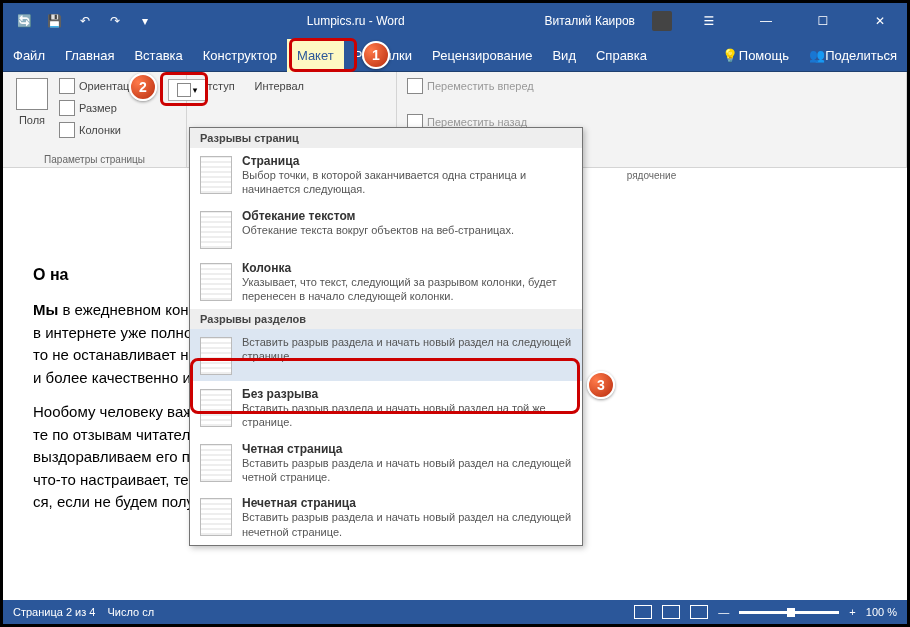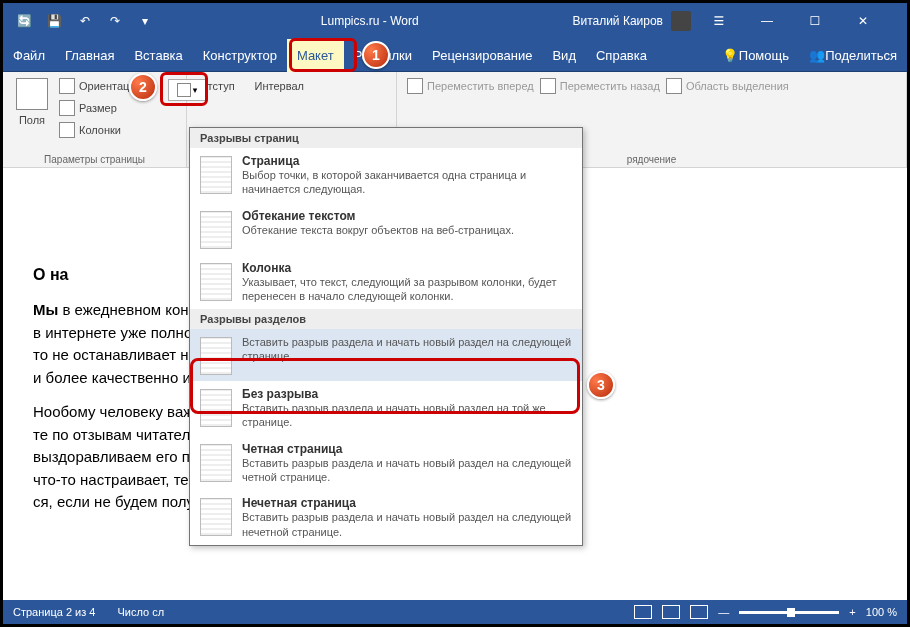--- a/index.html
+++ b/index.html
@@ -1,21 +1,21 @@
 <!DOCTYPE html>
 <html><head>
 <meta charset="utf-8">
 <style>
 * { margin:0; padding:0; box-sizing:border-box; font-family:'Segoe UI',Arial,sans-serif; }
 body { width:910px; height:627px; background:#fff; border:3px solid #000; position:relative; overflow:hidden; }
 .titlebar { height:36px; background:#2b579a; color:#fff; display:flex; align-items:center; font-size:12px; }
 .qat { display:flex; align-items:center; gap:6px; padding:0 10px; }
 .qat-btn { width:24px; height:24px; display:flex; align-items:center; justify-content:center; cursor:pointer; }
 .title-center { flex:1; text-align:center; }
-.title-right { display:flex; align-items:center; gap:8px; padding-right:24px; }
+.title-right { display:flex; align-items:center; gap:17px; padding-right:7px; }
 .title-right .win-btn { width:40px; height:36px; display:flex; align-items:center; justify-content:center; cursor:pointer; }
 .avatar { width:20px; height:20px; background:#444; border-radius:2px; }
 .tabsbar { height:33px; background:#2b579a; color:#fff; display:flex; align-items:flex-start; font-size:13px; border-bottom:1px solid #1e3f6f; }
 .tab { padding:0 10px; height:33px; display:flex; align-items:center; cursor:pointer; }
 .tab.active { background:#fef9c3; color:#2b579a; font-weight:normal; }
 .tab-hl { position:absolute; border:3px solid #c00; border-radius:6px; }
 .ribbon { height:96px; background:#f3f3f3; border-bottom:1px solid #d4d4d4; display:flex; font-size:11px; color:#444; }
 .rgroup { border-right:1px solid #d4d4d4; padding:4px 8px 2px; display:flex; flex-direction:column; justify-content:space-between; }
 .rgroup-label { font-size:10px; color:#666; text-align:center; padding-top:2px; }
 .rbtn { display:flex; align-items:center; gap:4px; padding:2px; cursor:pointer; white-space:nowrap; }
@@ -104,21 +104,21 @@
     </div>
     <div class="rgroup-label">Параметры страницы</div>
   </div>
   <div class="rgroup" style="width:210px">
     <div style="display:flex;gap:20px;padding:4px">
       <span>Отступ</span>
       <span>Интервал</span>
     </div>
   </div>
   <div class="rgroup" style="flex:1">
-    <div style="display:flex;flex-direction:row;gap:2px;color:#999">
+    <div style="display:flex;flex-direction:column;gap:16px;color:#999">
       <div class="rbtn">
           <span class="icon-box"></span>
           <span>Переместить вперед</span>
         </div>
       <div class="rbtn">
           <span class="icon-box"></span>
           <span>Переместить назад</span>
         </div>
       <div class="rbtn">
           <span class="icon-box"></span>
@@ -204,21 +204,21 @@
   <p>
     <span>Но</span><span>обому человеку важно знать, что</span><br>
     <span>те по отзывам читателей. Дон</span><br>
     <span> выздоравливаем его паци</span><br>
     <span> что-то настраивает, тем он кач</span><br>
     <span>ся, если не будем получать</span>
   </p>
 </div>
 
 <div class="statusbar">
-  <div style="display:flex;gap:22px">
+  <div style="display:flex;gap:12px">
     <span>Страница 2 из 4</span>
     <span>Число сл</span>
   </div>
   <div class="status-right">
     <div class="view-btn"></div>
     <div class="view-btn"></div>
     <div class="view-btn"></div>
     <span>―</span>
     <div class="zoom-slider">
         <div class="zoom-thumb"></div>

